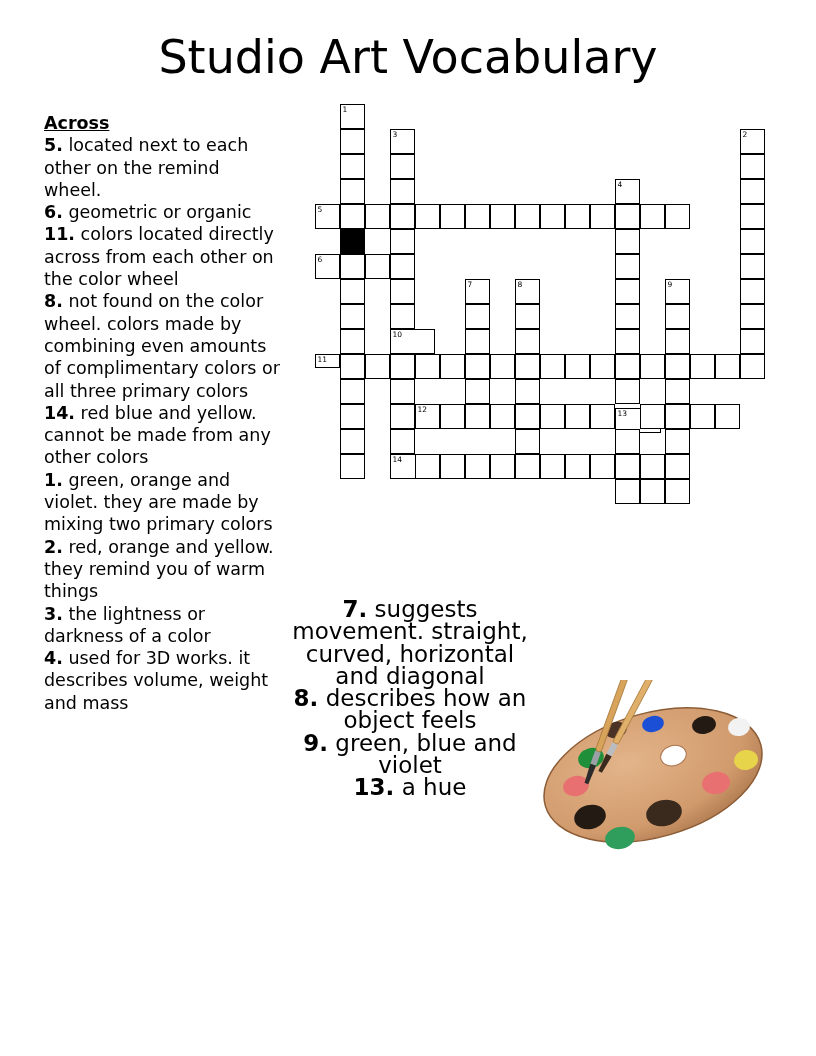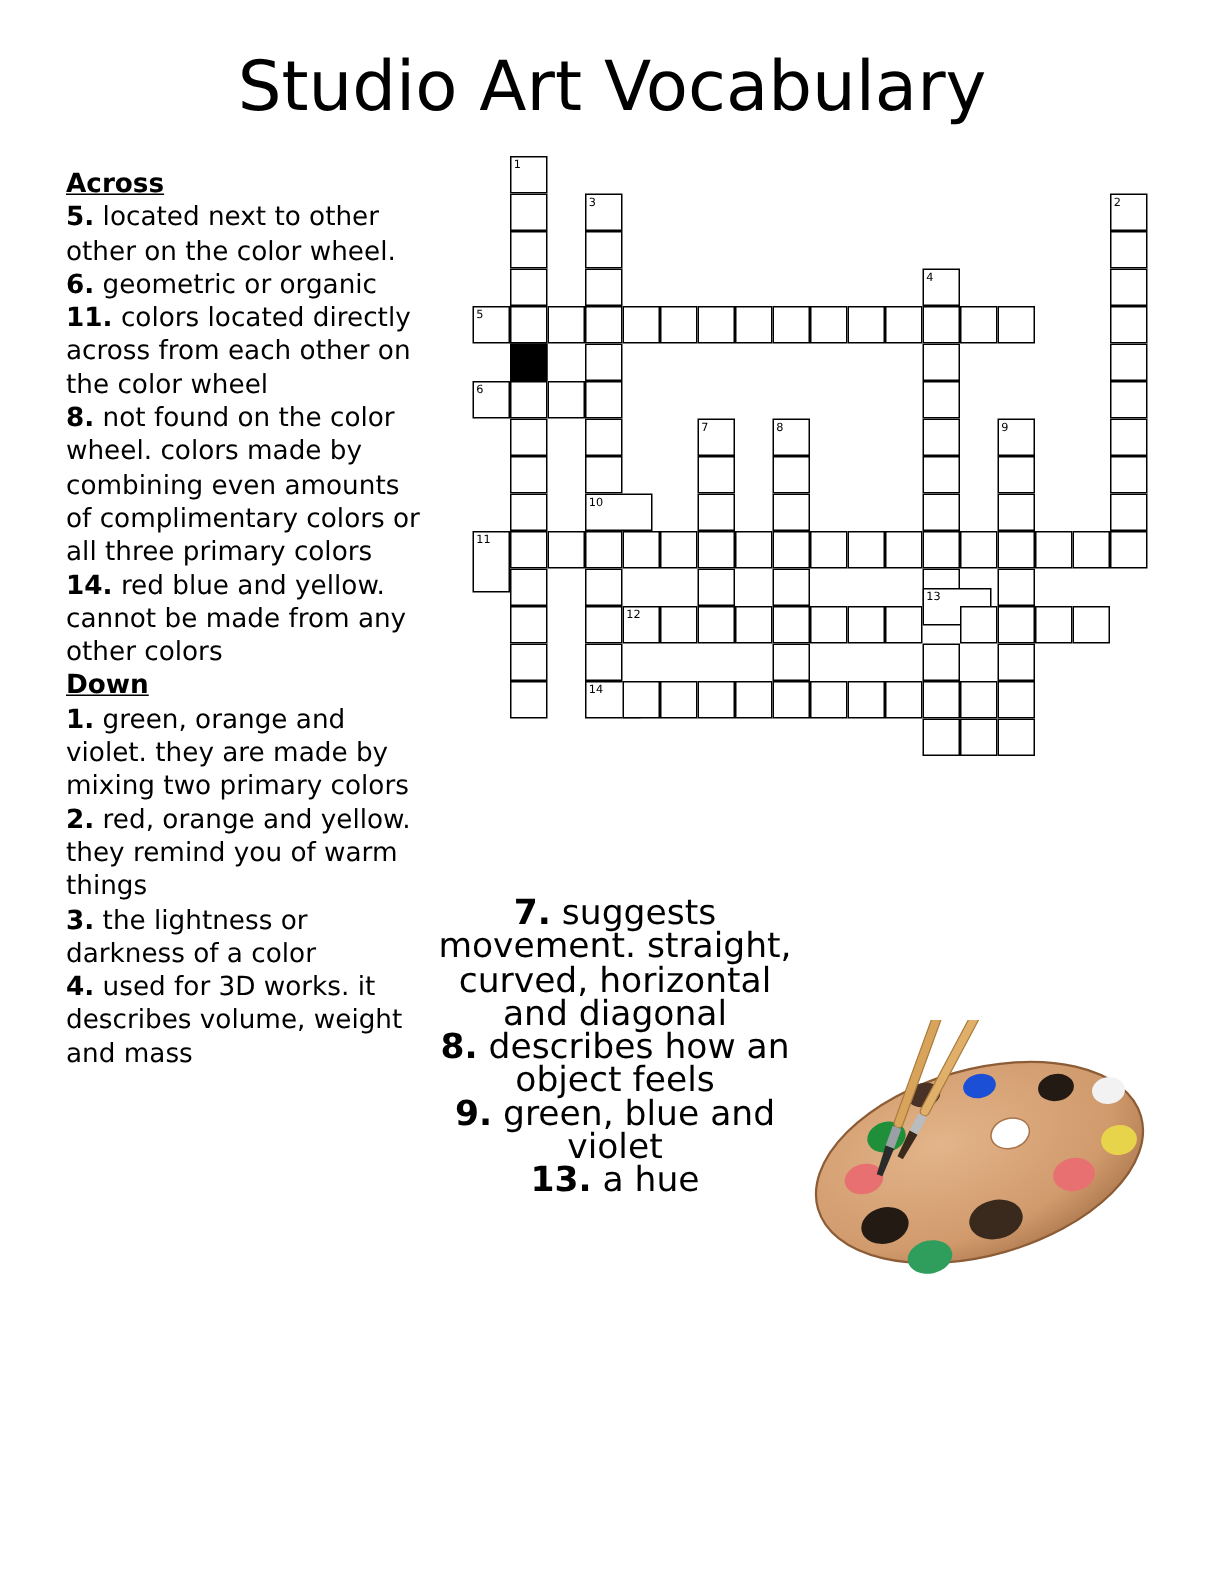--- a/index.html
+++ b/index.html
@@ -99,26 +99,25 @@
 </style>
 </head>
 <body>
 
 <div id="page">
 
   <div class="title">Studio Art Vocabulary</div>
 
   <div class="clues-left">
     <span class="section-head">Across</span>
-    <span class="clue"><span class="num">5.</span> <span>located next to other other on the color wheel.</span></span>
+    <span class="clue"><span class="num">5.</span> <span>located next to each other on the remind wheel.</span></span>
     <span class="clue"><span class="num">6.</span> <span>geometric or organic</span></span>
     <span class="clue"><span class="num">11.</span> <span>colors located directly across from each other on the color wheel</span></span>
     <span class="clue"><span class="num">8.</span> <span>not found on the color wheel. colors made by combining even amounts of complimentary colors or all three primary colors</span></span>
     <span class="clue"><span class="num">14.</span> <span>red blue and yellow. cannot be made from any other colors</span></span>
-    <span class="section-head">Down</span>
     <span class="clue"><span class="num">1.</span> <span>green, orange and violet. they are made by mixing two primary colors</span></span>
     <span class="clue"><span class="num">2.</span> <span>red, orange and yellow. they remind you of warm things</span></span>
     <span class="clue"><span class="num">3.</span> <span>the lightness or darkness of a color</span></span>
     <span class="clue"><span class="num">4.</span> <span>used for 3D works. it describes volume, weight and mass</span></span>
   </div>
 
   <div class="clues-right">
     <span class="clue"><span class="num">7.</span> <span>suggests movement. straight, curved, horizontal and diagonal</span></span>
     <span class="clue"><span class="num">8.</span> <span>describes how an object feels</span></span>
     <span class="clue"><span class="num">9.</span> <span>green, blue and violet</span></span>
@@ -197,21 +196,21 @@
       <div class="cell" style="left: 450px; top: 200px; width: 25px; height: 25px;"></div>
       <div class="cell" style="left: 50px; top: 225px; width: 25px; height: 25px;"></div>
       <div class="cell" style="left: 100px; top: 225px; width: 45px; height: 25px;">
         <span class="cnum">10</span>
       </div>
       <div class="cell" style="left: 175px; top: 225px; width: 25px; height: 25px;"></div>
       <div class="cell" style="left: 225px; top: 225px; width: 25px; height: 25px;"></div>
       <div class="cell" style="left: 325px; top: 225px; width: 25px; height: 25px;"></div>
       <div class="cell" style="left: 375px; top: 225px; width: 25px; height: 25px;"></div>
       <div class="cell" style="left: 450px; top: 225px; width: 25px; height: 25px;"></div>
-      <div class="cell" style="left: 25px; top: 250px; width: 25px; height: 41px;">
+      <div class="cell" style="left: 25px; top: 250px; width: 25px; height: 14px;">
         <span class="cnum">11</span>
       </div>
       <div class="cell" style="left: 50px; top: 250px; width: 25px; height: 25px;"></div>
       <div class="cell" style="left: 75px; top: 250px; width: 25px; height: 25px;"></div>
       <div class="cell" style="left: 100px; top: 250px; width: 25px; height: 25px;"></div>
       <div class="cell" style="left: 125px; top: 250px; width: 25px; height: 25px;"></div>
       <div class="cell" style="left: 150px; top: 250px; width: 25px; height: 25px;"></div>
       <div class="cell" style="left: 175px; top: 250px; width: 25px; height: 25px;"></div>
       <div class="cell" style="left: 200px; top: 250px; width: 25px; height: 25px;"></div>
       <div class="cell" style="left: 225px; top: 250px; width: 25px; height: 25px;"></div>
@@ -235,21 +234,21 @@
       <div class="cell" style="left: 125px; top: 300px; width: 25px; height: 25px;">
         <span class="cnum">12</span>
       </div>
       <div class="cell" style="left: 150px; top: 300px; width: 25px; height: 25px;"></div>
       <div class="cell" style="left: 175px; top: 300px; width: 25px; height: 25px;"></div>
       <div class="cell" style="left: 200px; top: 300px; width: 25px; height: 25px;"></div>
       <div class="cell" style="left: 225px; top: 300px; width: 25px; height: 25px;"></div>
       <div class="cell" style="left: 250px; top: 300px; width: 25px; height: 25px;"></div>
       <div class="cell" style="left: 275px; top: 300px; width: 25px; height: 25px;"></div>
       <div class="cell" style="left: 300px; top: 300px; width: 25px; height: 25px;"></div>
-      <div class="cell" style="left: 325px; top: 288px; width: 46px; height: 25px;">
+      <div class="cell" style="left: 325px; top: 304px; width: 46px; height: 25px;">
         <span class="cnum">13</span>
       </div>
       <div class="cell" style="left: 350px; top: 300px; width: 25px; height: 25px;"></div>
       <div class="cell" style="left: 375px; top: 300px; width: 25px; height: 25px;"></div>
       <div class="cell" style="left: 400px; top: 300px; width: 25px; height: 25px;"></div>
       <div class="cell" style="left: 425px; top: 300px; width: 25px; height: 25px;"></div>
       <div class="cell" style="left: 50px; top: 325px; width: 25px; height: 25px;"></div>
       <div class="cell" style="left: 100px; top: 325px; width: 25px; height: 25px;"></div>
       <div class="cell" style="left: 225px; top: 325px; width: 25px; height: 25px;"></div>
       <div class="cell" style="left: 325px; top: 325px; width: 25px; height: 25px;"></div>

